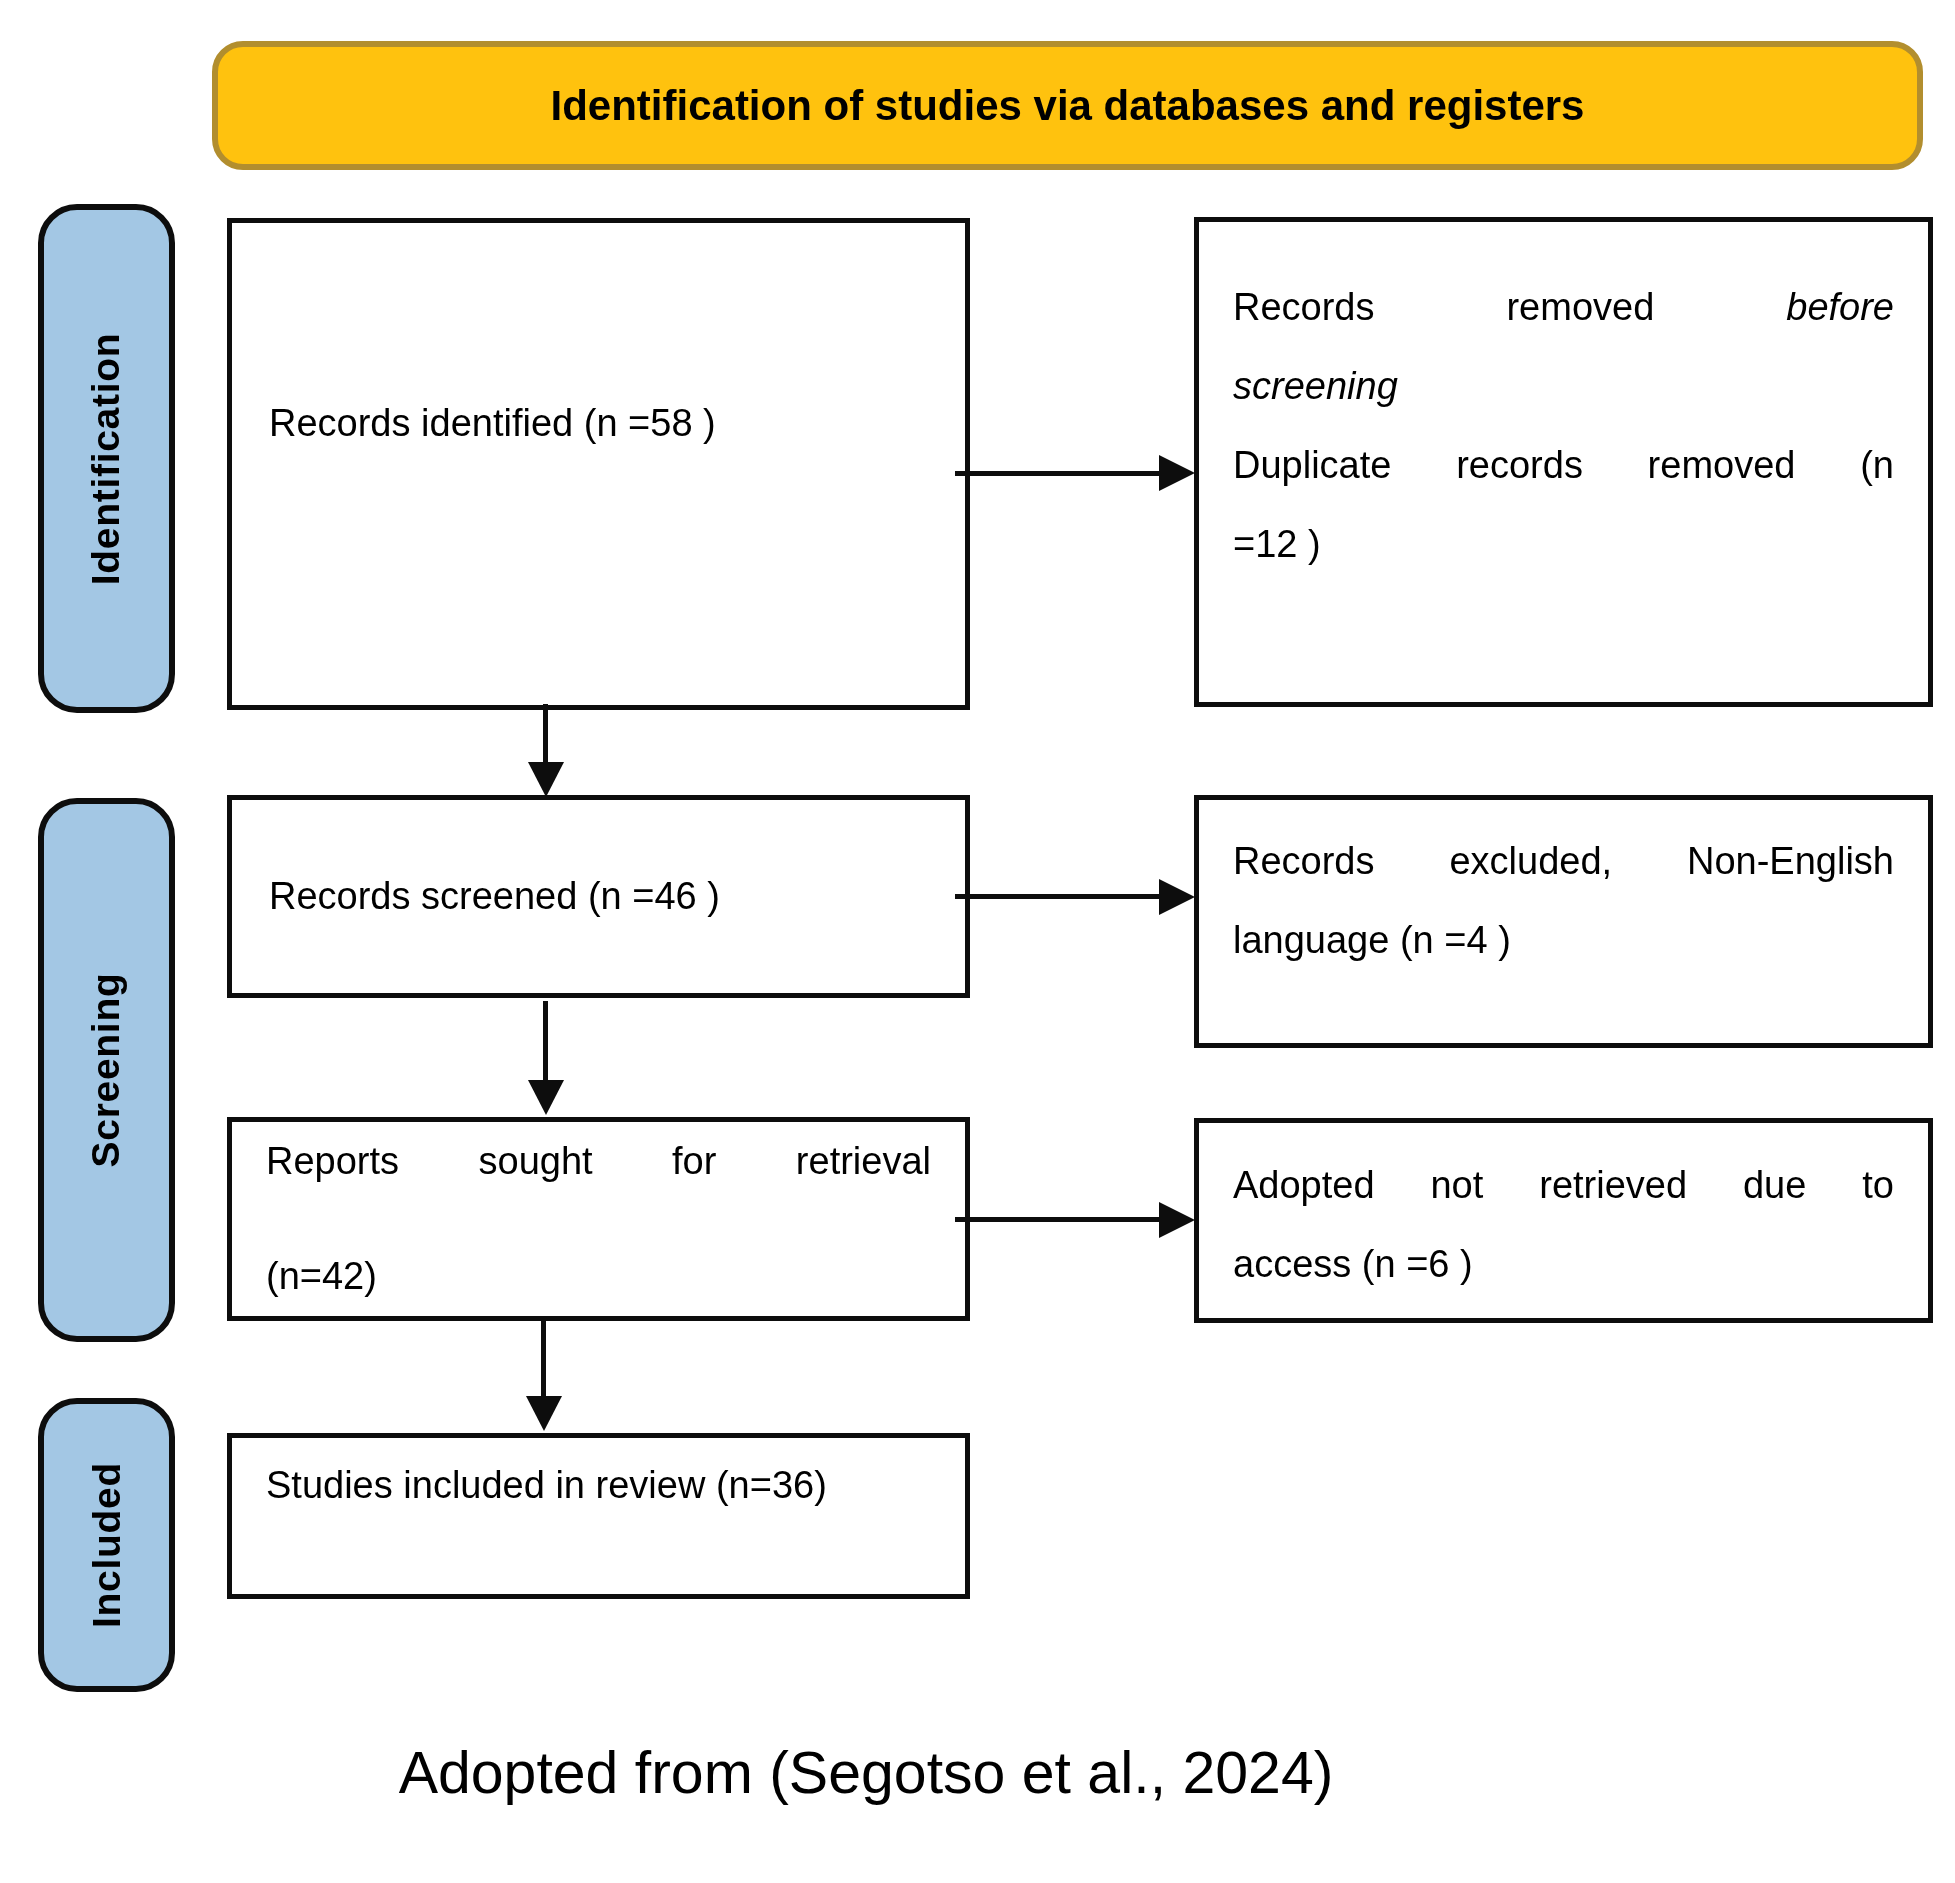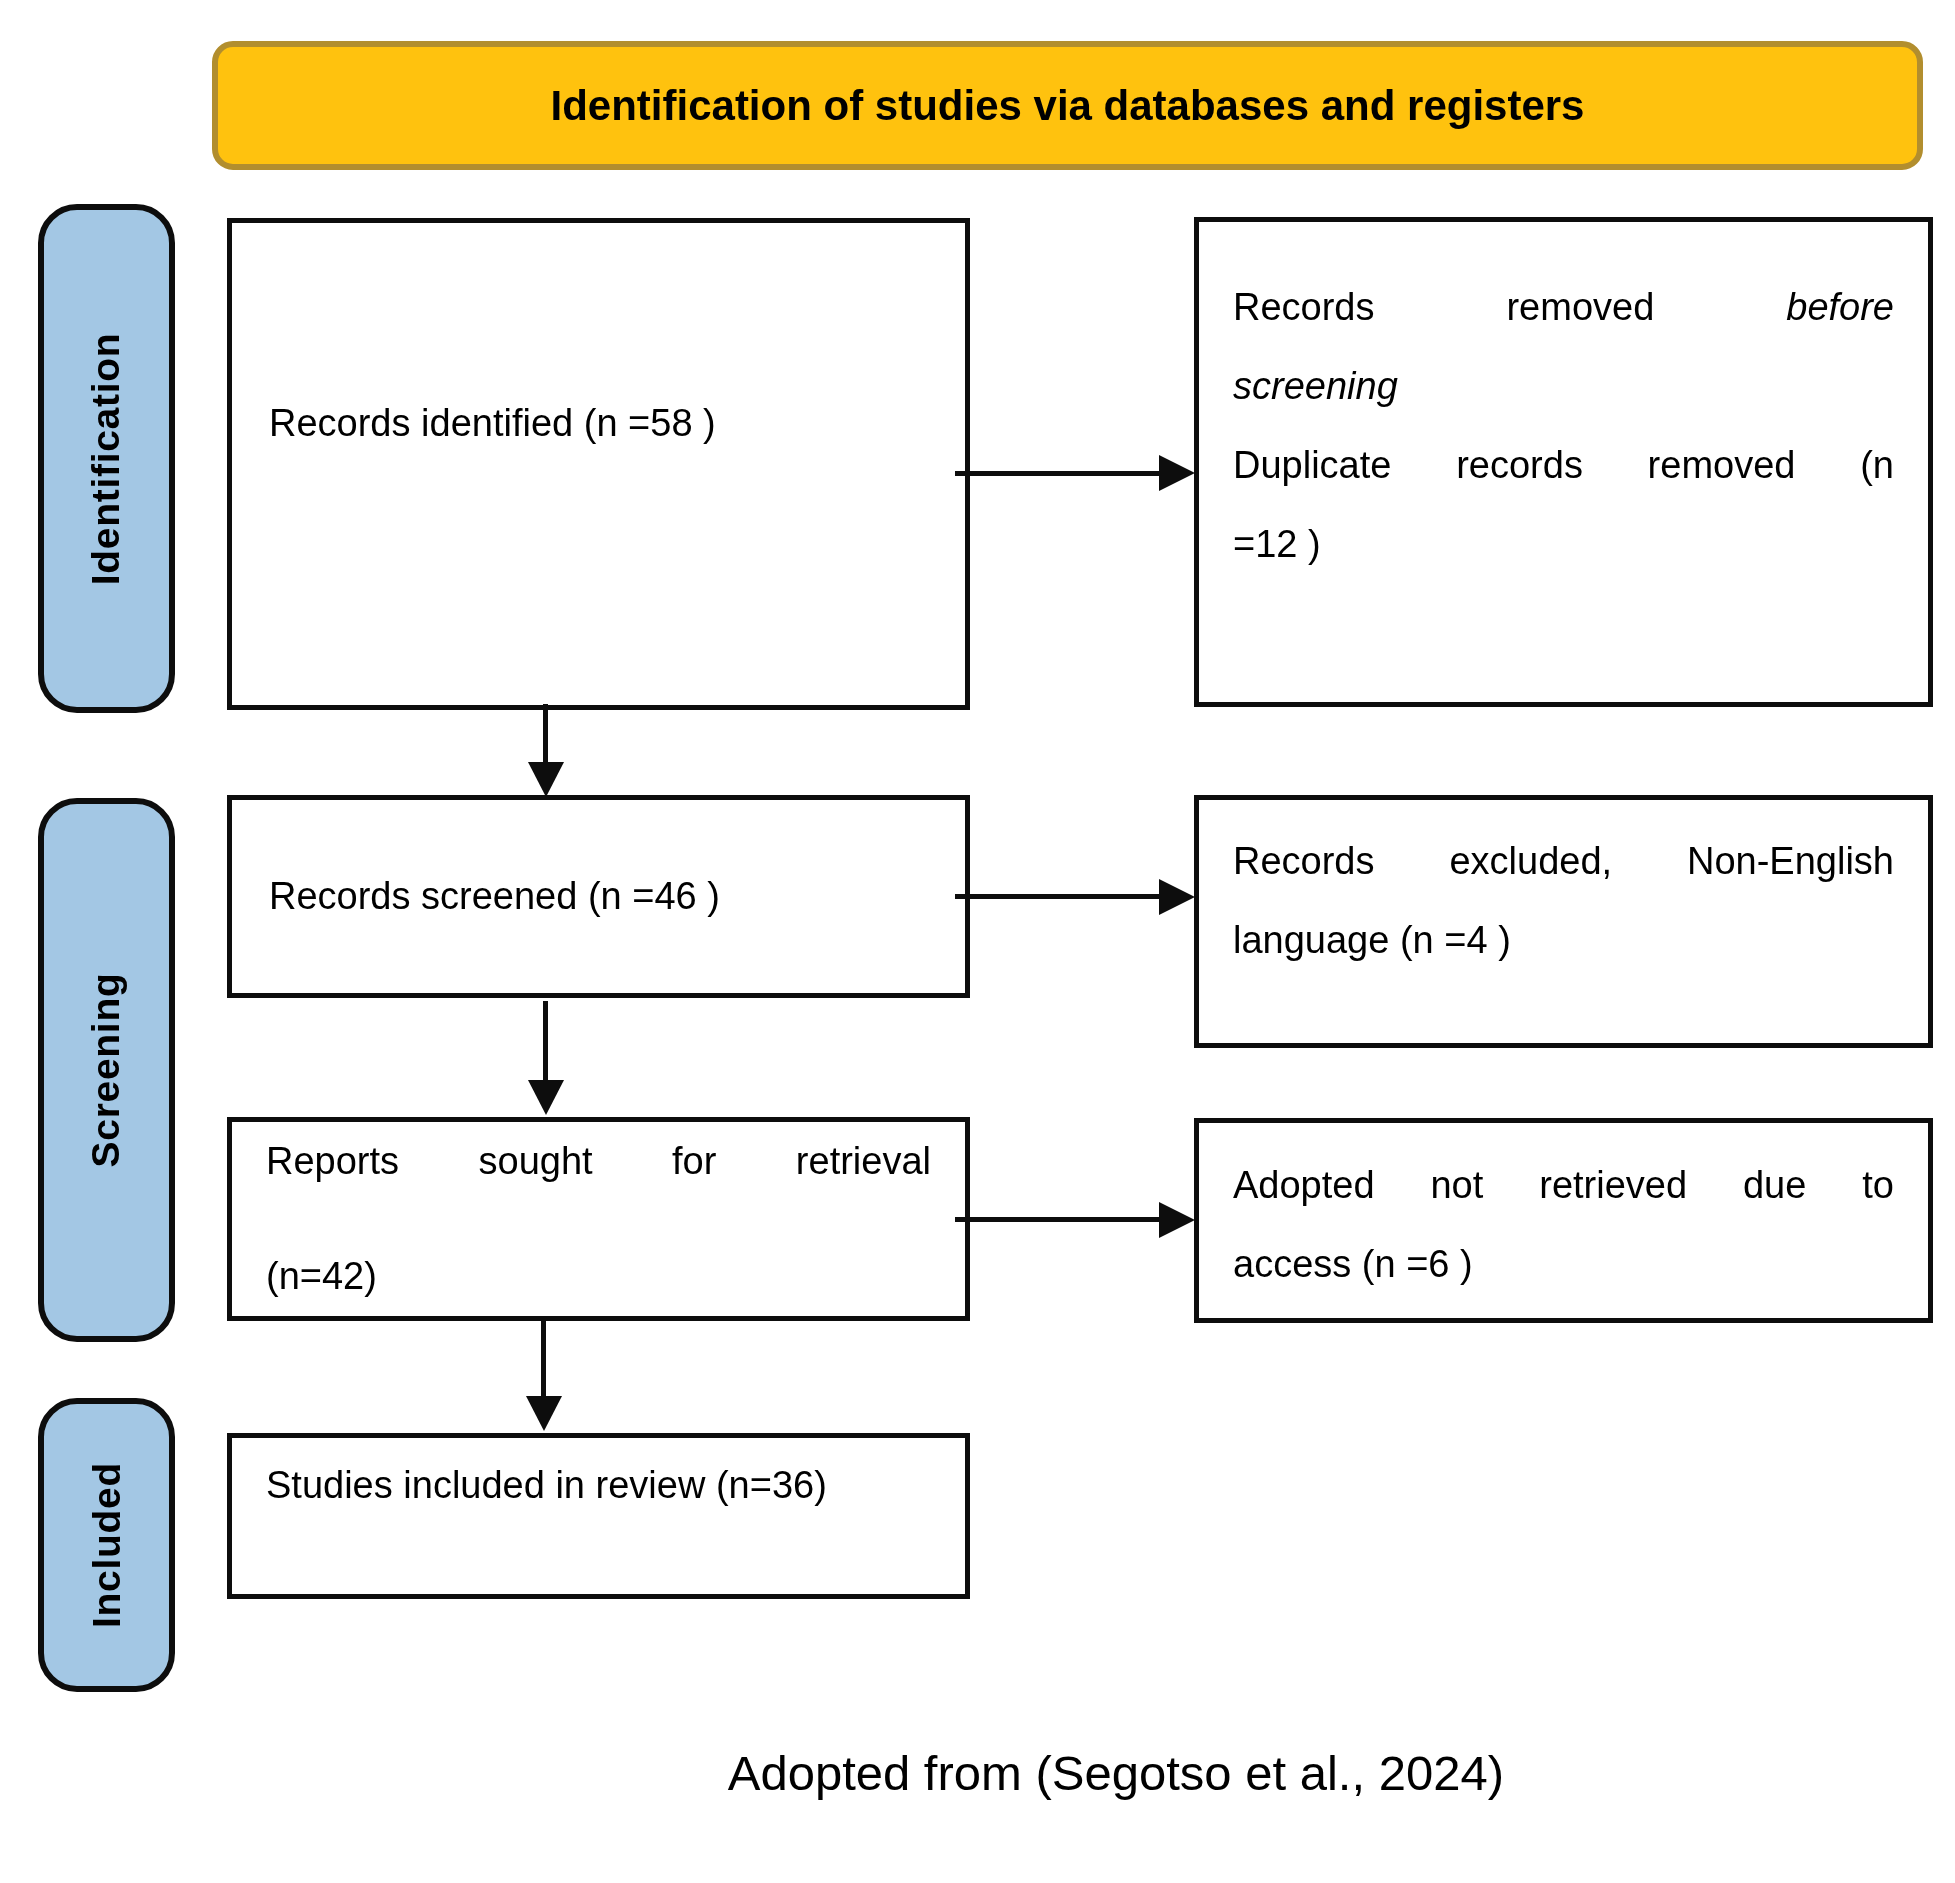--- a/index.html
+++ b/index.html
@@ -19,21 +19,21 @@
     font-family:"Liberation Sans", sans-serif;
     color:var(--text);
     overflow:hidden;
   }
   
   .banner{
     position:absolute;left:212px;top:41px;width:1711px;height:129px;
     box-sizing:border-box;
     background:var(--banner-fill);
     border:6px solid var(--banner-border);
-    border-radius:21px;
+    border-radius:31px;
     display:flex;align-items:center;justify-content:center;
   }
   .banner-title{font-size:42px;font-weight:bold;white-space:nowrap;}
   
   .stage{
     position:absolute;left:38px;width:137px;
     box-sizing:border-box;
     background:var(--stage-fill);
     border:6px solid var(--stage-border);
     border-radius:39px;
@@ -76,21 +76,21 @@
     border-left:36px solid var(--arrow);
   }
   .tri-down{
     position:absolute;width:0;height:0;
     border-left:18px solid transparent;border-right:18px solid transparent;
     border-top:35px solid var(--arrow);
   }
   
   .caption{
     position:absolute;left:228px;top:1734px;width:1276px;height:79px;
-    line-height:79px;text-align:right;font-size:49px;
+    line-height:79px;text-align:center;font-size:59px;
   }
 </style>
 </head>
 <body>
 
 <div class="canvas">
 
   <div class="banner">
     <span class="banner-title">Identification of studies via databases and registers</span>
   </div>

